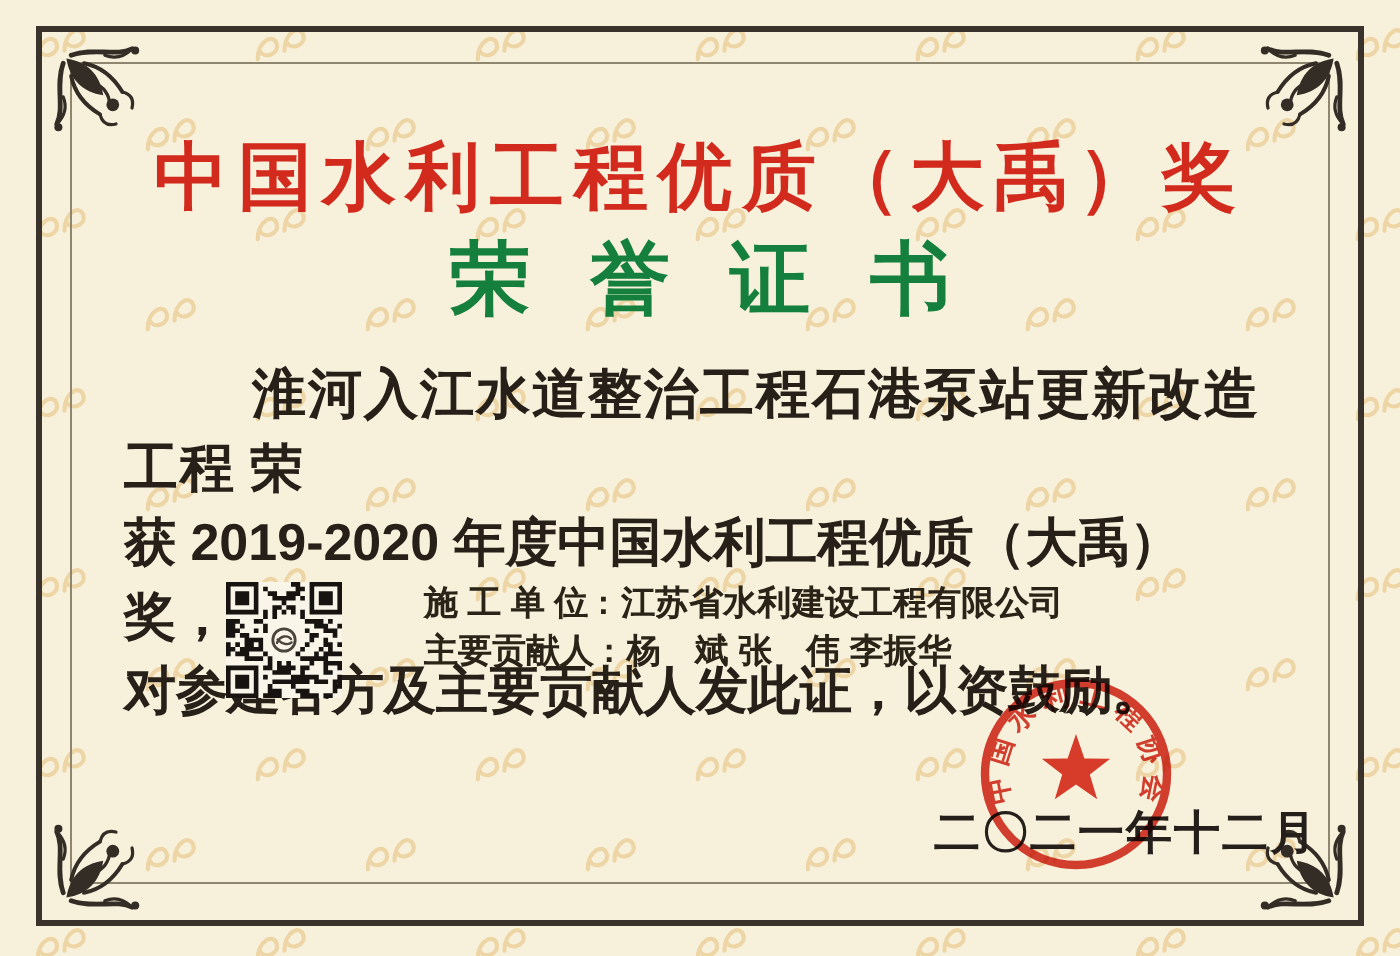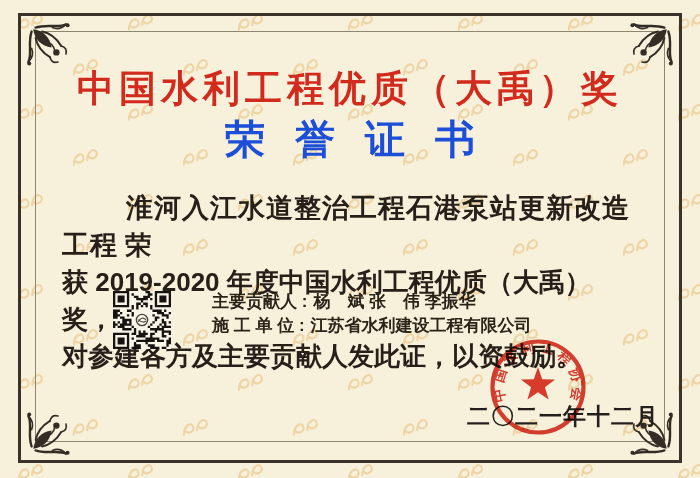--- a/index.html
+++ b/index.html
@@ -13,22 +13,22 @@
   .flourish{position:absolute;width:48px;height:48px;z-index:2;}
   .fl-tl{left:26px;top:22px;}
   .fl-tr{left:626px;top:22px;transform:scaleX(-1);}
   .fl-bl{left:26px;top:408px;transform:scaleY(-1);}
   .fl-br{left:626px;top:408px;transform:scale(-1,-1);}
   .award-title{position:absolute;left:0;right:0;top:64px;margin:0;text-align:center;
                font-family:"Liberation Serif","DejaVu Serif",serif;font-weight:700;
                font-size:37px;letter-spacing:5px;color:#d32a1e;z-index:3;}
   .doc-title{position:absolute;left:0;right:0;top:112px;margin:0;text-align:center;
              font-family:"Liberation Serif","DejaVu Serif",serif;font-weight:700;
-             font-size:40px;letter-spacing:30px;padding-left:30px;color:#1d4ed8;z-index:3;}
-  .body-text{position:absolute;left:62px;width:578px;top:190px;margin:0;z-index:3;
+             font-size:40px;letter-spacing:30px;padding-left:30px;color:#15803d;z-index:3;}
+  .body-text{position:absolute;left:62px;width:578px;top:179px;margin:0;z-index:3;
              font-size:26px;font-weight:700;color:#272019;line-height:37px;}
   .body-line1{text-indent:64px;}
   .handwritten{font-family:"Liberation Serif","DejaVu Serif",serif;font-weight:600;
                font-size:27px;letter-spacing:1px;}
   .details{position:absolute;left:212px;top:290px;z-index:3;font-size:17px;
            font-weight:700;color:#2a2317;line-height:24px;}
   .detail-row{white-space:pre;}
   .detail-label{margin-right:6px;}
   .qr{position:absolute;left:113px;top:291px;z-index:3;}
   .issue-date{position:absolute;left:467px;top:401px;margin:0;z-index:3;
@@ -96,22 +96,22 @@
   <h1 class="award-title">中国水利工程优质（大禹）奖</h1>
   <h2 class="doc-title">荣誉证书</h2>
 
   <div class="body-text">
     <div class="body-line1"><span class="handwritten">淮河入江水道整治工程石港泵站更新改造工程</span><span> 荣</span></div>
     <div>获 2019-2020 年度中国水利工程优质（大禹）奖，特</div>
     <div>对参建各方及主要贡献人发此证，以资鼓励。</div>
   </div>
 
   <div class="details">
+    <div class="detail-row"><span class="detail-label">施 工 单 位 :</span><span>江苏省水利建设工程有限公司</span></div>
     <div class="detail-row"><span class="detail-label">主要贡献人 :</span><span>杨　斌 张　伟 李振华</span></div>
-    <div class="detail-row"><span class="detail-label">施 工 单 位 :</span><span>江苏省水利建设工程有限公司</span></div>
   </div>
 
   <svg class="qr" width="58" height="58" viewBox="0 0 58 58">
     <rect width="58" height="58" fill="#f9f5e8"></rect>
     <path id="qr-modules" fill="#161310" d="M32.48 0.00h2.32v2.32h-2.32zM34.80 0.00h2.32v2.32h-2.32zM18.56 2.32h2.32v2.32h-2.32zM34.80 2.32h2.32v2.32h-2.32zM37.12 2.32h2.32v2.32h-2.32zM20.88 4.64h2.32v2.32h-2.32zM23.20 4.64h2.32v2.32h-2.32zM30.16 4.64h2.32v2.32h-2.32zM32.48 4.64h2.32v2.32h-2.32zM34.80 4.64h2.32v2.32h-2.32zM23.20 6.96h2.32v2.32h-2.32zM25.52 6.96h2.32v2.32h-2.32zM27.84 6.96h2.32v2.32h-2.32zM30.16 6.96h2.32v2.32h-2.32zM32.48 6.96h2.32v2.32h-2.32zM37.12 6.96h2.32v2.32h-2.32zM27.84 9.28h2.32v2.32h-2.32zM23.20 11.60h2.32v2.32h-2.32zM25.52 11.60h2.32v2.32h-2.32zM30.16 11.60h2.32v2.32h-2.32zM32.48 11.60h2.32v2.32h-2.32zM18.56 13.92h2.32v2.32h-2.32zM23.20 13.92h2.32v2.32h-2.32zM27.84 13.92h2.32v2.32h-2.32zM32.48 13.92h2.32v2.32h-2.32zM37.12 13.92h2.32v2.32h-2.32zM18.56 16.24h2.32v2.32h-2.32zM23.20 16.24h2.32v2.32h-2.32zM37.12 16.24h2.32v2.32h-2.32zM0.00 18.56h2.32v2.32h-2.32zM2.32 18.56h2.32v2.32h-2.32zM4.64 18.56h2.32v2.32h-2.32zM13.92 18.56h2.32v2.32h-2.32zM16.24 18.56h2.32v2.32h-2.32zM39.44 18.56h2.32v2.32h-2.32zM41.76 18.56h2.32v2.32h-2.32zM44.08 18.56h2.32v2.32h-2.32zM46.40 18.56h2.32v2.32h-2.32zM51.04 18.56h2.32v2.32h-2.32zM0.00 20.88h2.32v2.32h-2.32zM2.32 20.88h2.32v2.32h-2.32zM6.96 20.88h2.32v2.32h-2.32zM18.56 20.88h2.32v2.32h-2.32zM44.08 20.88h2.32v2.32h-2.32zM46.40 20.88h2.32v2.32h-2.32zM48.72 20.88h2.32v2.32h-2.32zM55.68 20.88h2.32v2.32h-2.32zM0.00 23.20h2.32v2.32h-2.32zM2.32 23.20h2.32v2.32h-2.32zM4.64 23.20h2.32v2.32h-2.32zM13.92 23.20h2.32v2.32h-2.32zM18.56 23.20h2.32v2.32h-2.32zM39.44 23.20h2.32v2.32h-2.32zM48.72 23.20h2.32v2.32h-2.32zM51.04 23.20h2.32v2.32h-2.32zM53.36 23.20h2.32v2.32h-2.32zM0.00 25.52h2.32v2.32h-2.32zM2.32 25.52h2.32v2.32h-2.32zM6.96 25.52h2.32v2.32h-2.32zM9.28 25.52h2.32v2.32h-2.32zM41.76 25.52h2.32v2.32h-2.32zM44.08 25.52h2.32v2.32h-2.32zM53.36 25.52h2.32v2.32h-2.32zM9.28 27.84h2.32v2.32h-2.32zM11.60 27.84h2.32v2.32h-2.32zM13.92 27.84h2.32v2.32h-2.32zM16.24 27.84h2.32v2.32h-2.32zM41.76 27.84h2.32v2.32h-2.32zM48.72 27.84h2.32v2.32h-2.32zM0.00 30.16h2.32v2.32h-2.32zM4.64 30.16h2.32v2.32h-2.32zM9.28 30.16h2.32v2.32h-2.32zM11.60 30.16h2.32v2.32h-2.32zM16.24 30.16h2.32v2.32h-2.32zM39.44 30.16h2.32v2.32h-2.32zM48.72 30.16h2.32v2.32h-2.32zM51.04 30.16h2.32v2.32h-2.32zM55.68 30.16h2.32v2.32h-2.32zM0.00 32.48h2.32v2.32h-2.32zM2.32 32.48h2.32v2.32h-2.32zM6.96 32.48h2.32v2.32h-2.32zM9.28 32.48h2.32v2.32h-2.32zM11.60 32.48h2.32v2.32h-2.32zM13.92 32.48h2.32v2.32h-2.32zM16.24 32.48h2.32v2.32h-2.32zM37.12 32.48h2.32v2.32h-2.32zM46.40 32.48h2.32v2.32h-2.32zM51.04 32.48h2.32v2.32h-2.32zM0.00 34.80h2.32v2.32h-2.32zM4.64 34.80h2.32v2.32h-2.32zM6.96 34.80h2.32v2.32h-2.32zM9.28 34.80h2.32v2.32h-2.32zM18.56 34.80h2.32v2.32h-2.32zM34.80 34.80h2.32v2.32h-2.32zM44.08 34.80h2.32v2.32h-2.32zM48.72 34.80h2.32v2.32h-2.32zM51.04 34.80h2.32v2.32h-2.32zM53.36 34.80h2.32v2.32h-2.32zM55.68 34.80h2.32v2.32h-2.32zM9.28 37.12h2.32v2.32h-2.32zM11.60 37.12h2.32v2.32h-2.32zM13.92 37.12h2.32v2.32h-2.32zM16.24 37.12h2.32v2.32h-2.32zM20.88 37.12h2.32v2.32h-2.32zM37.12 37.12h2.32v2.32h-2.32zM39.44 37.12h2.32v2.32h-2.32zM41.76 37.12h2.32v2.32h-2.32zM44.08 37.12h2.32v2.32h-2.32zM46.40 37.12h2.32v2.32h-2.32zM48.72 37.12h2.32v2.32h-2.32zM20.88 39.44h2.32v2.32h-2.32zM25.52 39.44h2.32v2.32h-2.32zM30.16 39.44h2.32v2.32h-2.32zM41.76 39.44h2.32v2.32h-2.32zM48.72 39.44h2.32v2.32h-2.32zM51.04 39.44h2.32v2.32h-2.32zM53.36 39.44h2.32v2.32h-2.32zM55.68 39.44h2.32v2.32h-2.32zM18.56 41.76h2.32v2.32h-2.32zM20.88 41.76h2.32v2.32h-2.32zM25.52 41.76h2.32v2.32h-2.32zM27.84 41.76h2.32v2.32h-2.32zM30.16 41.76h2.32v2.32h-2.32zM32.48 41.76h2.32v2.32h-2.32zM37.12 41.76h2.32v2.32h-2.32zM39.44 41.76h2.32v2.32h-2.32zM48.72 41.76h2.32v2.32h-2.32zM55.68 41.76h2.32v2.32h-2.32zM23.20 44.08h2.32v2.32h-2.32zM25.52 44.08h2.32v2.32h-2.32zM27.84 44.08h2.32v2.32h-2.32zM30.16 44.08h2.32v2.32h-2.32zM37.12 44.08h2.32v2.32h-2.32zM48.72 44.08h2.32v2.32h-2.32zM51.04 44.08h2.32v2.32h-2.32zM18.56 46.40h2.32v2.32h-2.32zM32.48 46.40h2.32v2.32h-2.32zM34.80 46.40h2.32v2.32h-2.32zM37.12 46.40h2.32v2.32h-2.32zM39.44 46.40h2.32v2.32h-2.32zM41.76 46.40h2.32v2.32h-2.32zM44.08 46.40h2.32v2.32h-2.32zM55.68 46.40h2.32v2.32h-2.32zM23.20 48.72h2.32v2.32h-2.32zM25.52 48.72h2.32v2.32h-2.32zM27.84 48.72h2.32v2.32h-2.32zM30.16 48.72h2.32v2.32h-2.32zM32.48 48.72h2.32v2.32h-2.32zM34.80 48.72h2.32v2.32h-2.32zM37.12 48.72h2.32v2.32h-2.32zM39.44 48.72h2.32v2.32h-2.32zM44.08 48.72h2.32v2.32h-2.32zM46.40 48.72h2.32v2.32h-2.32zM48.72 48.72h2.32v2.32h-2.32zM53.36 48.72h2.32v2.32h-2.32zM55.68 48.72h2.32v2.32h-2.32zM20.88 51.04h2.32v2.32h-2.32zM32.48 51.04h2.32v2.32h-2.32zM53.36 51.04h2.32v2.32h-2.32zM55.68 51.04h2.32v2.32h-2.32zM20.88 53.36h2.32v2.32h-2.32zM23.20 53.36h2.32v2.32h-2.32zM25.52 53.36h2.32v2.32h-2.32zM34.80 53.36h2.32v2.32h-2.32zM37.12 53.36h2.32v2.32h-2.32zM39.44 53.36h2.32v2.32h-2.32zM53.36 53.36h2.32v2.32h-2.32zM18.56 55.68h2.32v2.32h-2.32zM20.88 55.68h2.32v2.32h-2.32zM23.20 55.68h2.32v2.32h-2.32zM25.52 55.68h2.32v2.32h-2.32zM37.12 55.68h2.32v2.32h-2.32zM39.44 55.68h2.32v2.32h-2.32zM41.76 55.68h2.32v2.32h-2.32zM44.08 55.68h2.32v2.32h-2.32zM48.72 55.68h2.32v2.32h-2.32zM51.04 55.68h2.32v2.32h-2.32z"></path>
 
     <g fill="#161310">
       <path d="M0 0h16.2v16.2H0zM41.8 0H58v16.2H41.8zM0 41.8h16.2V58H0z"></path>
     </g>
     <g fill="#f9f5e8">

